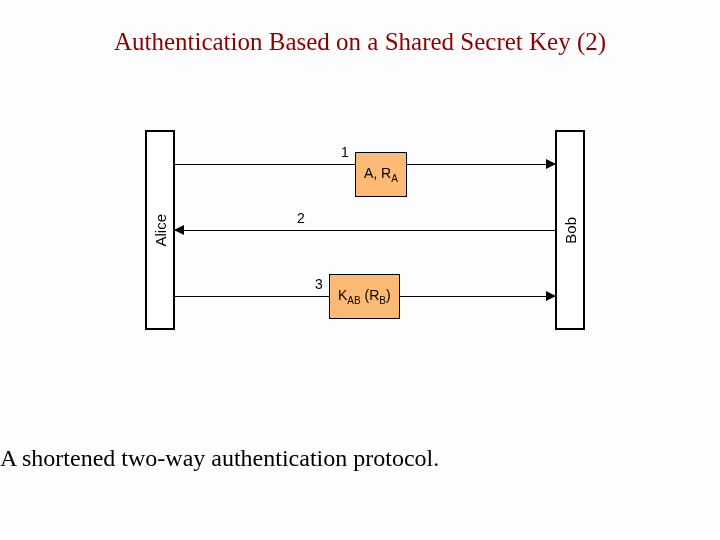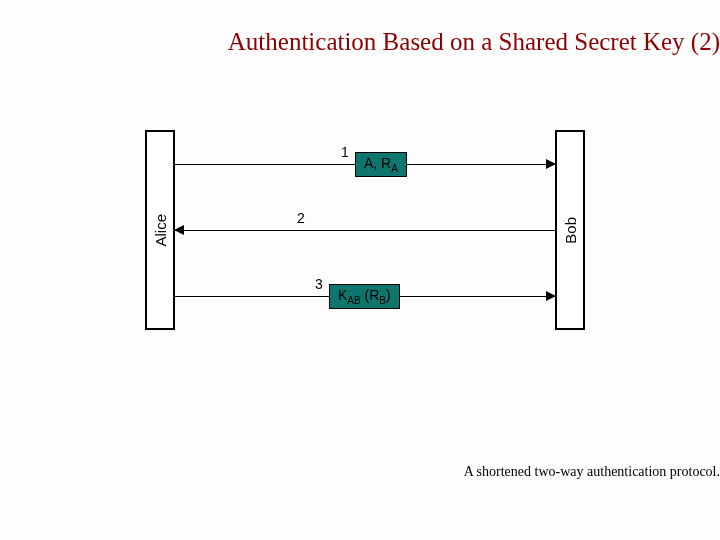--- a/index.html
+++ b/index.html
@@ -8,21 +8,21 @@
       height: 540px;
       background: #fdfdfd;
       font-family: "Times New Roman", Times, serif;
       position: relative;
       overflow: hidden;
     }
     .title {
       position: absolute;
       top: 28px;
       left: 0; right: 0;
-      text-align: right;
+      text-align: center;
       font-size: 25px;
       color: #8b0000;
       font-family: "Times New Roman", Times, serif;
     }
     .diagram {
       position: absolute;
       top: 130px;
       left: 145px;
       width: 440px;
       height: 200px;
@@ -76,35 +76,35 @@
     .arrow2 { top: 100px; }
     .arrow3 { top: 166px; }
     .step-num {
       position: absolute;
       font-family: Arial, Helvetica, sans-serif;
       font-size: 14px;
       color: #000;
     }
     .msg-box {
       position: absolute;
-      background: #0f766e;
+      background: #fdba74;
       border: 1px solid #000;
-      padding: 2px 8px;
+      padding: 12px 8px;
       font-family: Arial, Helvetica, sans-serif;
       font-size: 14px;
       color: #000;
       white-space: nowrap;
     }
     .sub { font-size: 10px; vertical-align: sub; }
     .caption {
       position: absolute;
-      bottom: 60px;
+      bottom: 68px;
       left: 0; right: 0;
-      text-align: right;
-      font-size: 14px;
+      text-align: left;
+      font-size: 24px;
       color: #000;
       font-family: "Times New Roman", Times, serif;
     }
   </style>
 </head>
 <body>
 
 <div class="title">Authentication Based on a Shared Secret Key (2)</div>
 
 <div class="diagram">
@@ -119,17 +119,17 @@
 
   <div class="arrow right arrow1"></div>
   <div class="step-num" style="left:196px; top:14px;">1</div>
   <div class="msg-box" style="left:210px; top:22px;">A, R<span class="sub">A</span></div>
 
   <div class="arrow left arrow2"></div>
   <div class="step-num" style="left:152px; top:80px;">2</div>
 
   <div class="arrow right arrow3"></div>
   <div class="step-num" style="left:170px; top:146px;">3</div>
-  <div class="msg-box" style="left:184px; top:154px;text-align:right;">K<span class="sub">AB</span> (R<span class="sub">B</span>)</div>
+  <div class="msg-box" style="left:184px; top:144px;text-align:right;">K<span class="sub">AB</span> (R<span class="sub">B</span>)</div>
 
 </div>
 
 <div class="caption">A shortened two-way authentication protocol.</div>
 
 </body></html>

